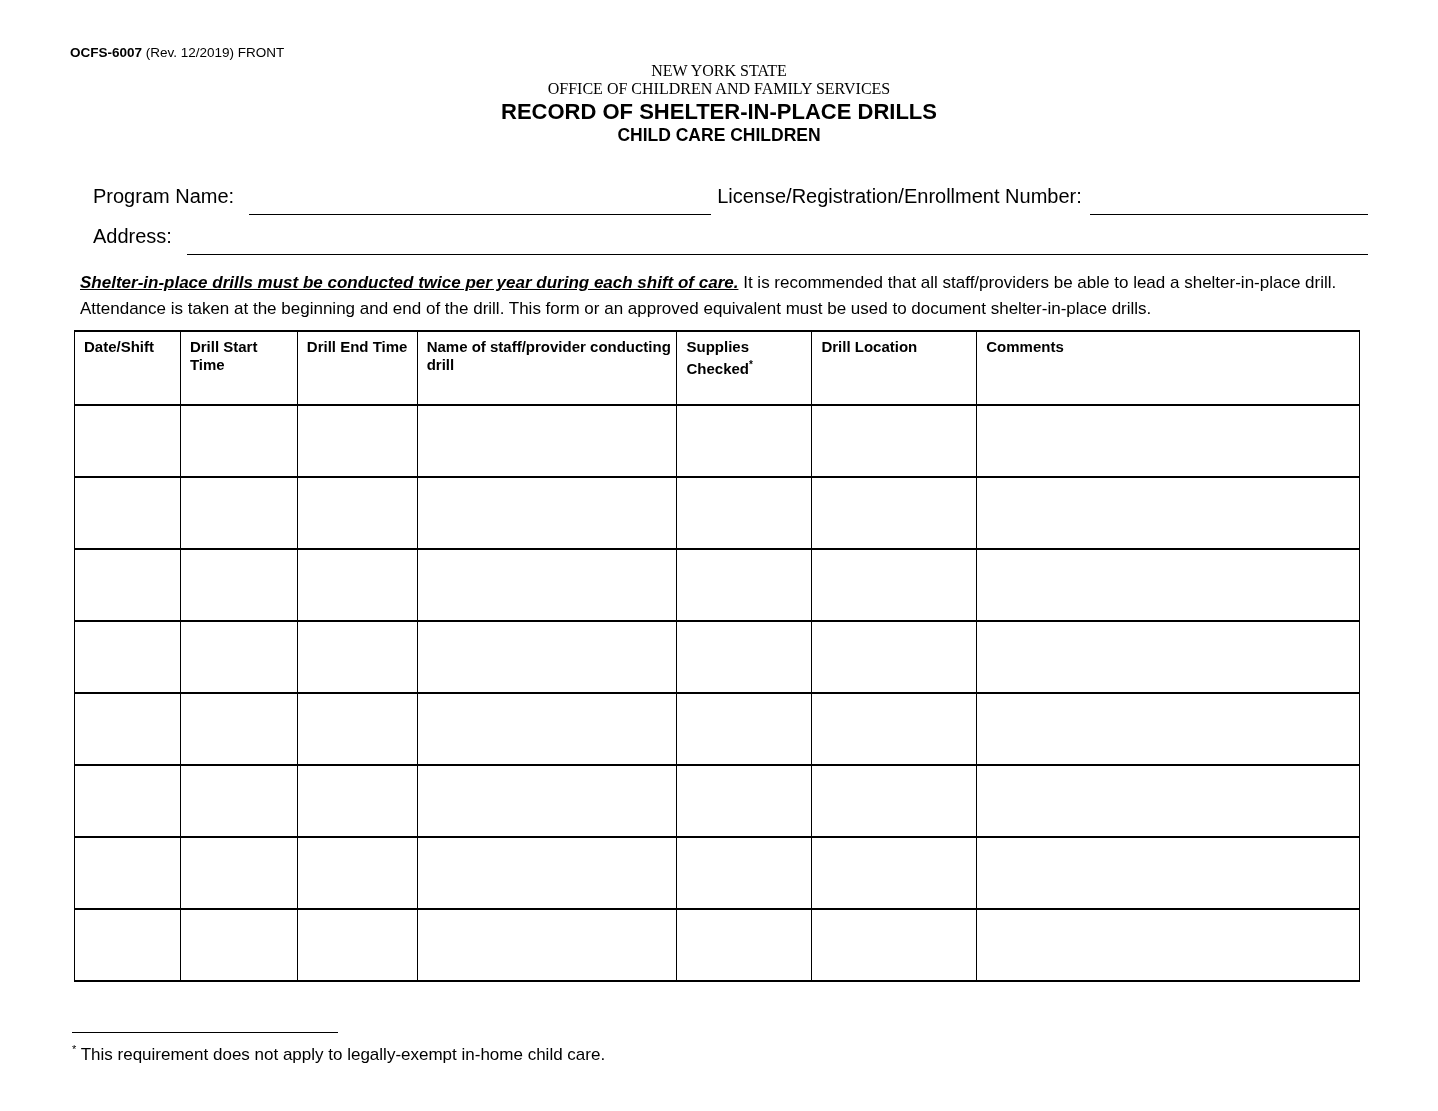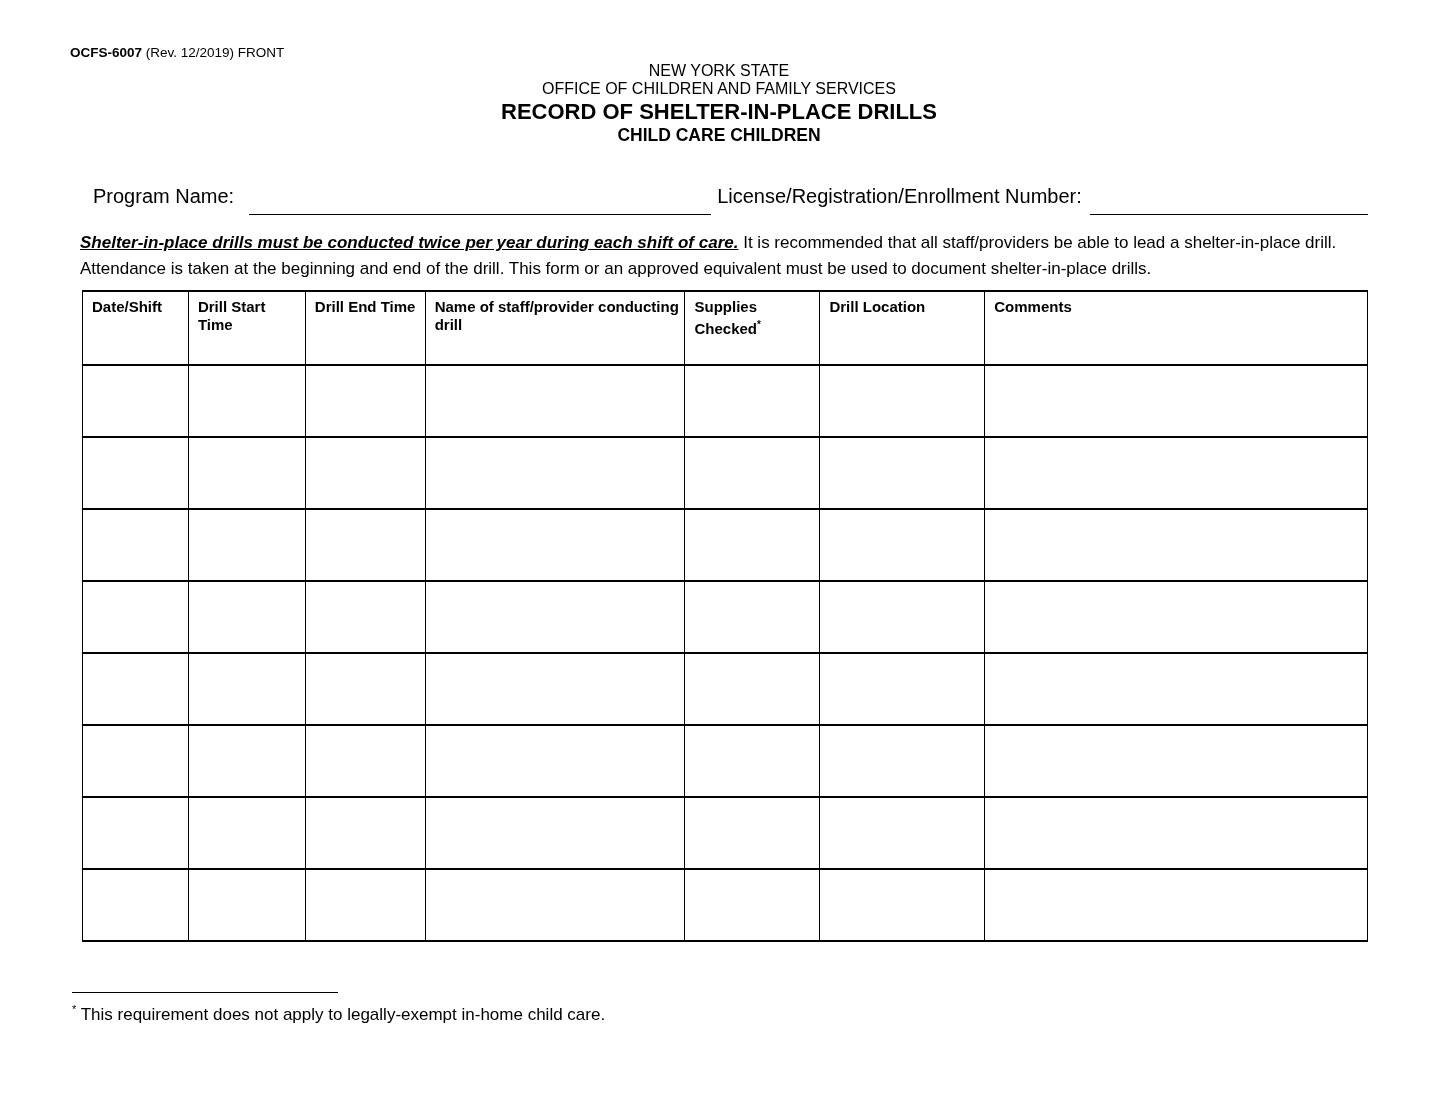--- a/index.html
+++ b/index.html
@@ -9,39 +9,39 @@
     color:#000;
     font-family:"Liberation Sans", sans-serif;
     overflow:hidden;
   }
   .page { width:1438px; height:987px; padding:45px 70px 0 70px; position:relative; }
 
   .form-id { font-size:13.5px; line-height:16px; }
   .form-id .bold { font-weight:bold; }
 
   .header { text-align:center; margin-top:1px; }
-  .header .line { font-size:16px; line-height:17.5px; }
+  .header .line { font-size:16px; line-height:17.5px;font-family:Liberation Serif, serif; }
   .header .title { font-size:22px; font-weight:bold; line-height:26px; margin-top:2px; }
   .header .subtitle { font-size:17.5px; font-weight:bold; line-height:21px; }
 
   .fields { margin-top:30px; padding-left:23px; font-size:20px; }
   .field-row { display:flex; align-items:center; height:40px; }
   .field-row .label { white-space:nowrap; line-height:26px; }
   .blank { border-bottom:1px solid #000; margin-bottom:-7px; height:30px; }
   .blank.program { width:462px; margin-left:15px; }
   .label.license { margin-left:6px; }
   .blank.license { flex:1; margin-left:8px; }
   .blank.address { flex:1; margin-left:15px; }
 
   .instructions { margin-top:14px; padding-left:10px; padding-right:4px;
                   font-size:17px; line-height:25.5px; }
   .instructions .em { font-weight:bold; font-style:italic; text-decoration:underline;margin-top:46px; }
 
   table.drill-table {
-    margin-top:9px; margin-left:12px;
+    margin-top:9px; margin-left:4px;
     width:calc(100% - 12px);
     border-collapse:collapse; table-layout:fixed;
   }
   .drill-table th, .drill-table td {
     border:1px solid #000;
     border-top-width:2px; border-bottom-width:2px;
   }
   .drill-table th {
     font-size:15px; font-weight:bold; text-align:left; vertical-align:top;
     padding:6px 5px 0 9px; height:74px; line-height:18px;
@@ -70,20 +70,24 @@
     <div class="title">RECORD OF SHELTER-IN-PLACE DRILLS</div>
     <div class="subtitle">CHILD CARE CHILDREN</div>
   </div>
 
   <div class="fields">
     <div class="field-row">
       <span class="label">Program Name:</span>
       <span class="blank program"></span>
       <span class="label license">License/Registration/Enrollment Number:</span>
       <span class="blank license"></span>
+    </div>
+    <div class="field-row">
+      <span class="label">Address:</span>
+      <span class="blank address"></span>
     </div>
   </div>
 
   <div class="instructions">
     <span class="em">Shelter-in-place drills must be conducted twice per year during each shift of care.</span>
     <span>It is recommended that all staff/providers be able to lead a shelter-in-place drill. Attendance is taken at the beginning and end of the drill. This form or an approved equivalent must be used to document shelter-in-place drills.</span>
   </div>
 
   <table class="drill-table">
     <colgroup>

